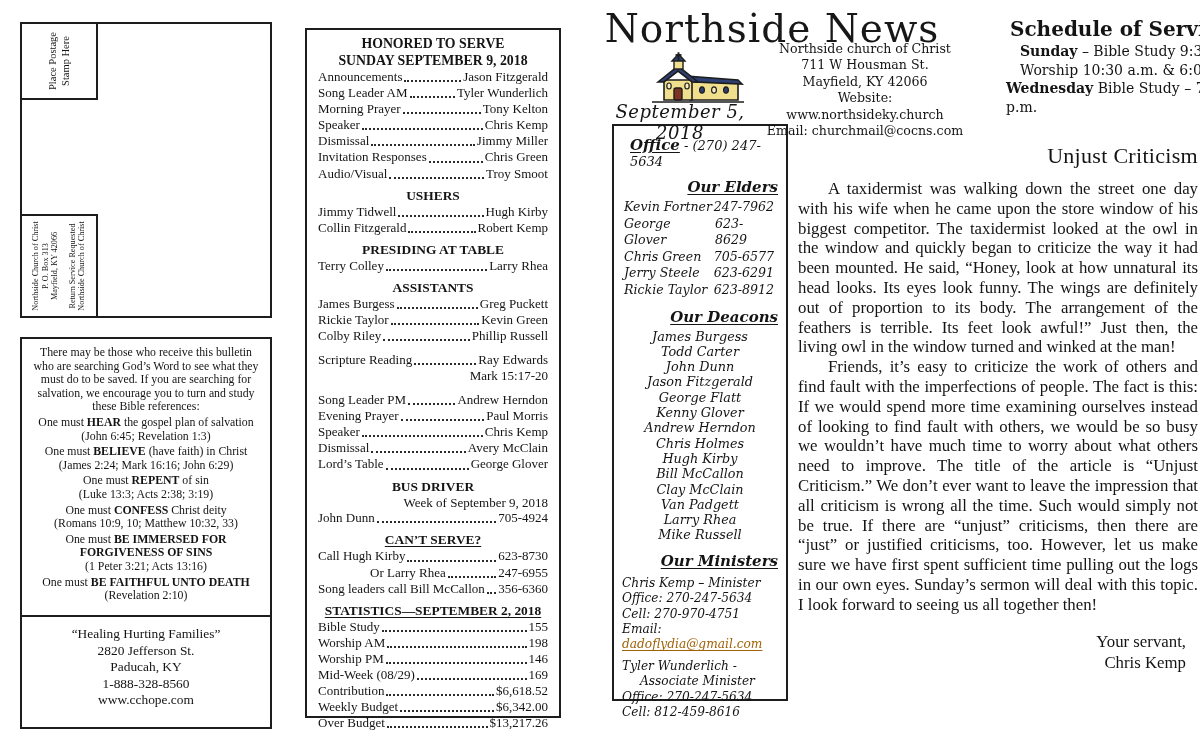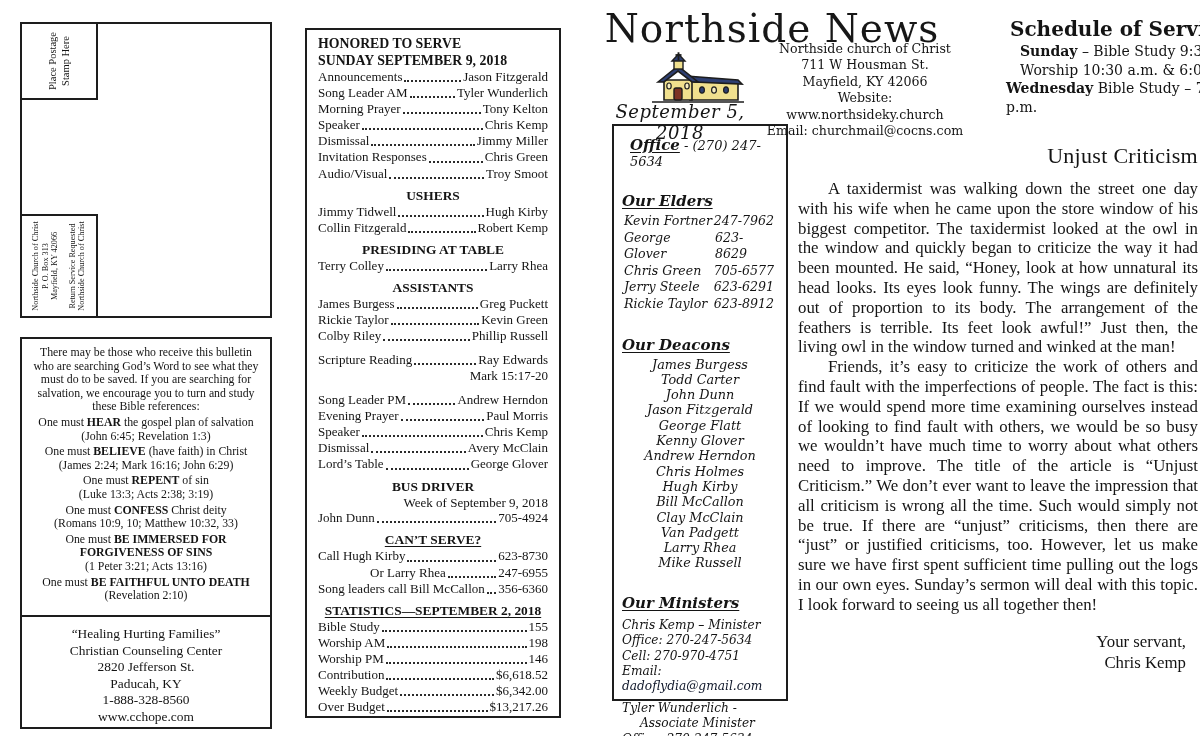--- a/index.html
+++ b/index.html
@@ -22,41 +22,41 @@
 
   
   .refs-outer{left:20px;top:337px;width:252px;height:392px;}
   .refs-sect{height:278px;border-bottom:2px solid #1d1d1d;box-sizing:border-box;padding:7px 9px 0 9px;text-align:center;font-size:11.8px;line-height:13.6px;}
   .refitem{margin-top:2px;}
   .refcite{}
   .counsel-sect{text-align:center;font-size:13.4px;line-height:16.6px;padding-top:9px;}
 
   
   .serve-box{left:305px;top:28px;width:256px;height:690px;padding:6px 11px 0 11px;}
-  .stitle{font-weight:bold;text-align:left;font-size:13.8px;line-height:16.5px;}
+  .stitle{font-weight:bold;text-align:center;font-size:13.8px;line-height:16.5px;}
   .shead{font-weight:bold;text-align:center;font-size:13.4px;line-height:16px;margin-top:6px;}
   .shead.ul{text-decoration:underline;text-underline-offset:2px;}
   .scent{text-align:right;font-size:13px;line-height:15.8px;}
   .srow{display:flex;align-items:baseline;font-size:13px;line-height:16.1px;}
   .srow .lbl{white-space:nowrap;}
   .srow .val{white-space:nowrap;}
   .srow .dots{flex:1 1 auto;min-width:6px;border-bottom:2px dotted #2b2b2b;align-self:flex-end;margin:0 2px 3px 2px;}
   .vgap{height:8px;}
 
   
   .dir-box{left:612px;top:124px;width:176px;height:577px;padding:10px 8px 16px 8px;font-family:"DejaVu Serif",serif;font-style:italic;}
   .office-line{font-size:13px;padding-left:8px;}
   .office-line .office-word{font-weight:bold;font-size:15px;text-decoration:underline;text-underline-offset:2px;}
-  .dir-head{font-weight:bold;font-size:15px;text-align:left;text-decoration:underline;text-underline-offset:2px;margin-top:23px;margin-bottom:3px;}
+  .dir-head{font-weight:bold;font-size:15px;text-align:right;text-decoration:underline;text-underline-offset:2px;margin-top:9px;margin-bottom:3px;}
   .prow{display:flex;justify-content:space-between;font-size:12.6px;line-height:16.6px;padding:0 4px 0 2px;}
   .dln{text-align:center;font-size:12.8px;line-height:15.3px;}
   .min-line{font-size:12.2px;line-height:15.4px;}
   .min-line.ind{padding-left:18px;}
   .min-block{margin-top:6px;}
-  .email-link{text-underline-offset:2px;color:#0f172a;}
+  .email-link{text-decoration:underline;text-underline-offset:2px;color:#a16207;}
 
   
   .masthead{left:598px;top:6px;width:348px;text-align:center;font-family:"DejaVu Serif",serif;font-size:39px;line-height:46px;letter-spacing:1px;color:#171717;}
   .logo-wrap{left:650px;top:52px;}
   .issue-date{left:596px;top:101px;width:168px;text-align:center;font-family:"DejaVu Serif",serif;font-style:italic;font-size:18px;letter-spacing:.5px;}
   .church-info{left:763px;top:41px;width:204px;text-align:center;font-family:"DejaVu Serif",serif;font-size:12.6px;line-height:16.4px;}
   .schedule{left:1004px;top:16px;width:246px;font-family:"DejaVu Serif",serif;}
   .schedule .stt{font-size:20px;font-weight:bold;line-height:26px;padding-left:6px;}
   .schedule .sln{font-size:14px;line-height:18.6px;}
   .schedule .i1{padding-left:16px;}
@@ -119,21 +119,20 @@
           <div class="refcite">(1 Peter 3:21; Acts 13:16)</div>
         </div>
         <div class="refitem">
           <div><span>One must </span><strong>BE FAITHFUL UNTO DEATH</strong><span></span></div>
           <div class="refcite">(Revelation 2:10)</div>
         </div>
       </div>
   </div>
   <div class="counsel-sect">
       <div>“Healing Hurting Families”</div>
-      <div>Christian Counseling Center</div>
       <div>2820 Jefferson St.</div>
       <div>Paducah, KY</div>
       <div>1-888-328-8560</div>
       <div>www.cchope.com</div>
     </div>
 </div>
 
 <div class="panel serve-box">
   <div class="stitle">HONORED TO SERVE</div>
   <div class="stitle">SUNDAY SEPTEMBER 9, 2018</div>
@@ -293,20 +292,25 @@
       </div>
       <div class="srow">
         <span class="lbl">Worship AM</span>
         <span class="dots"></span>
         <span class="val">198</span>
       </div>
       <div class="srow">
         <span class="lbl">Worship PM</span>
         <span class="dots"></span>
         <span class="val">146</span>
+      </div>
+      <div class="srow">
+        <span class="lbl">Mid-Week (08/29)</span>
+        <span class="dots"></span>
+        <span class="val">169</span>
       </div>
       <div class="srow">
         <span class="lbl">Contribution</span>
         <span class="dots"></span>
         <span class="val">$6,618.52</span>
       </div>
       <div class="srow">
         <span class="lbl">Weekly Budget</span>
         <span class="dots"></span>
         <span class="val">$6,342.00</span>

